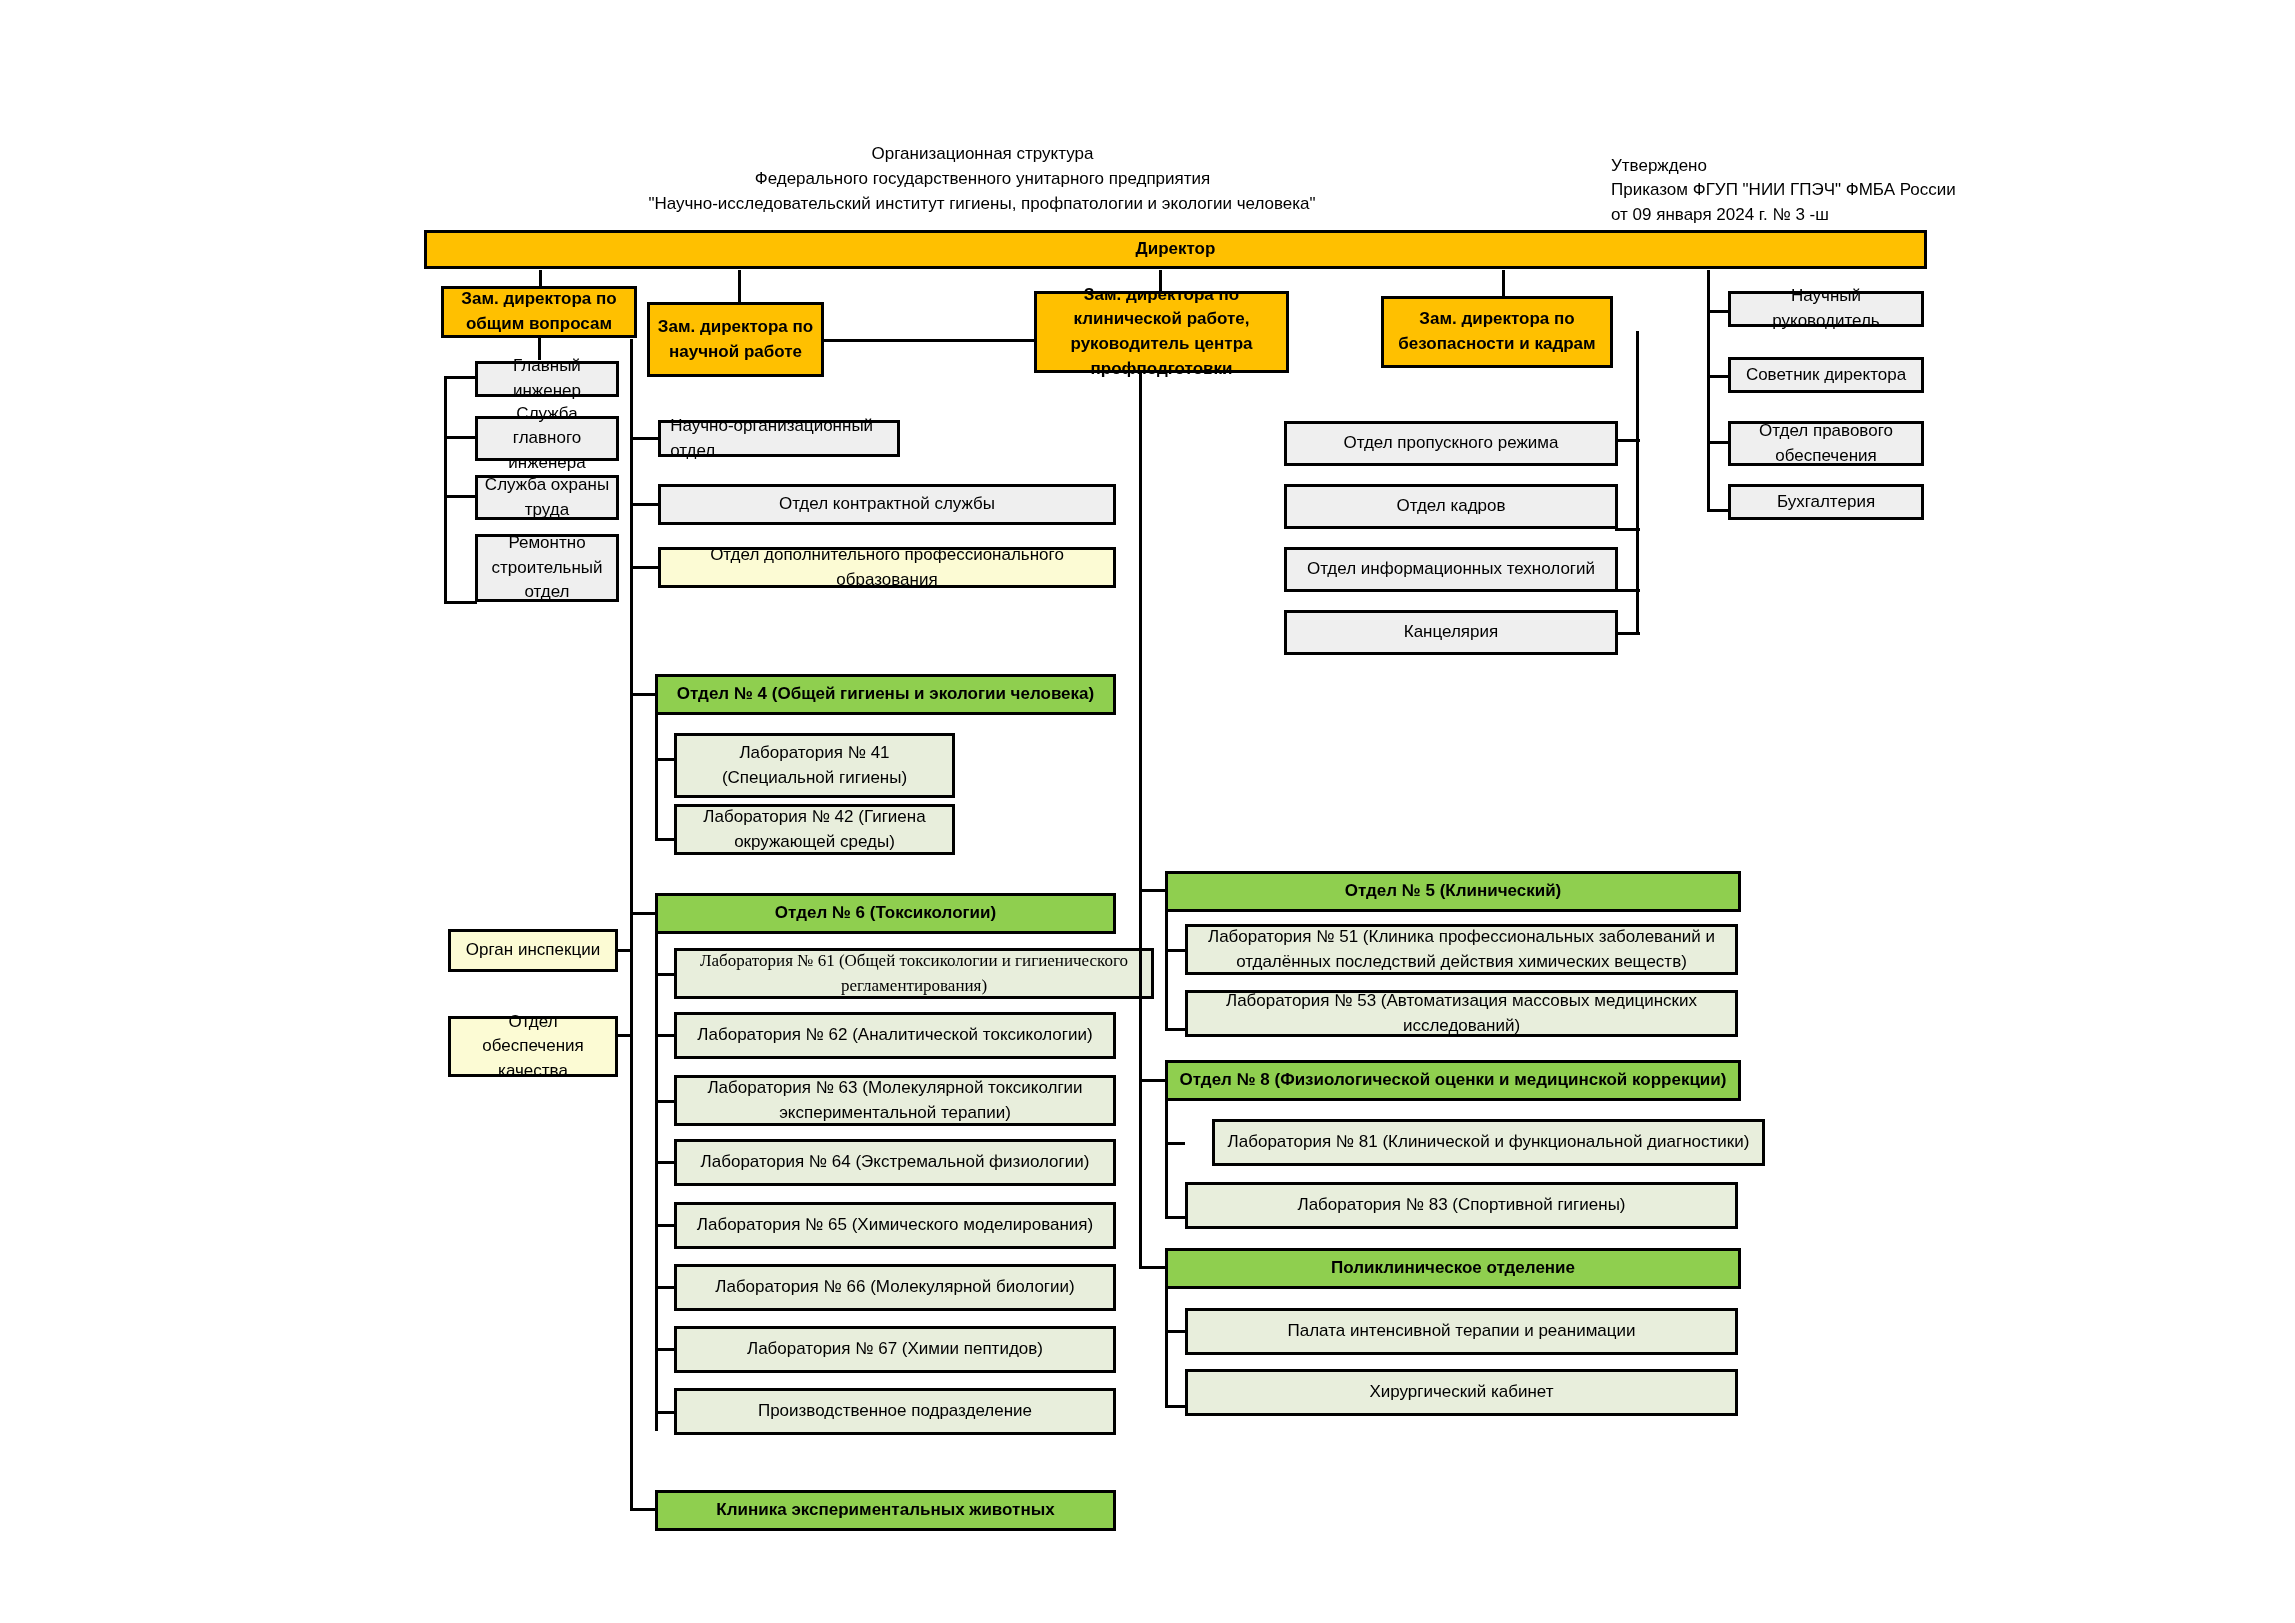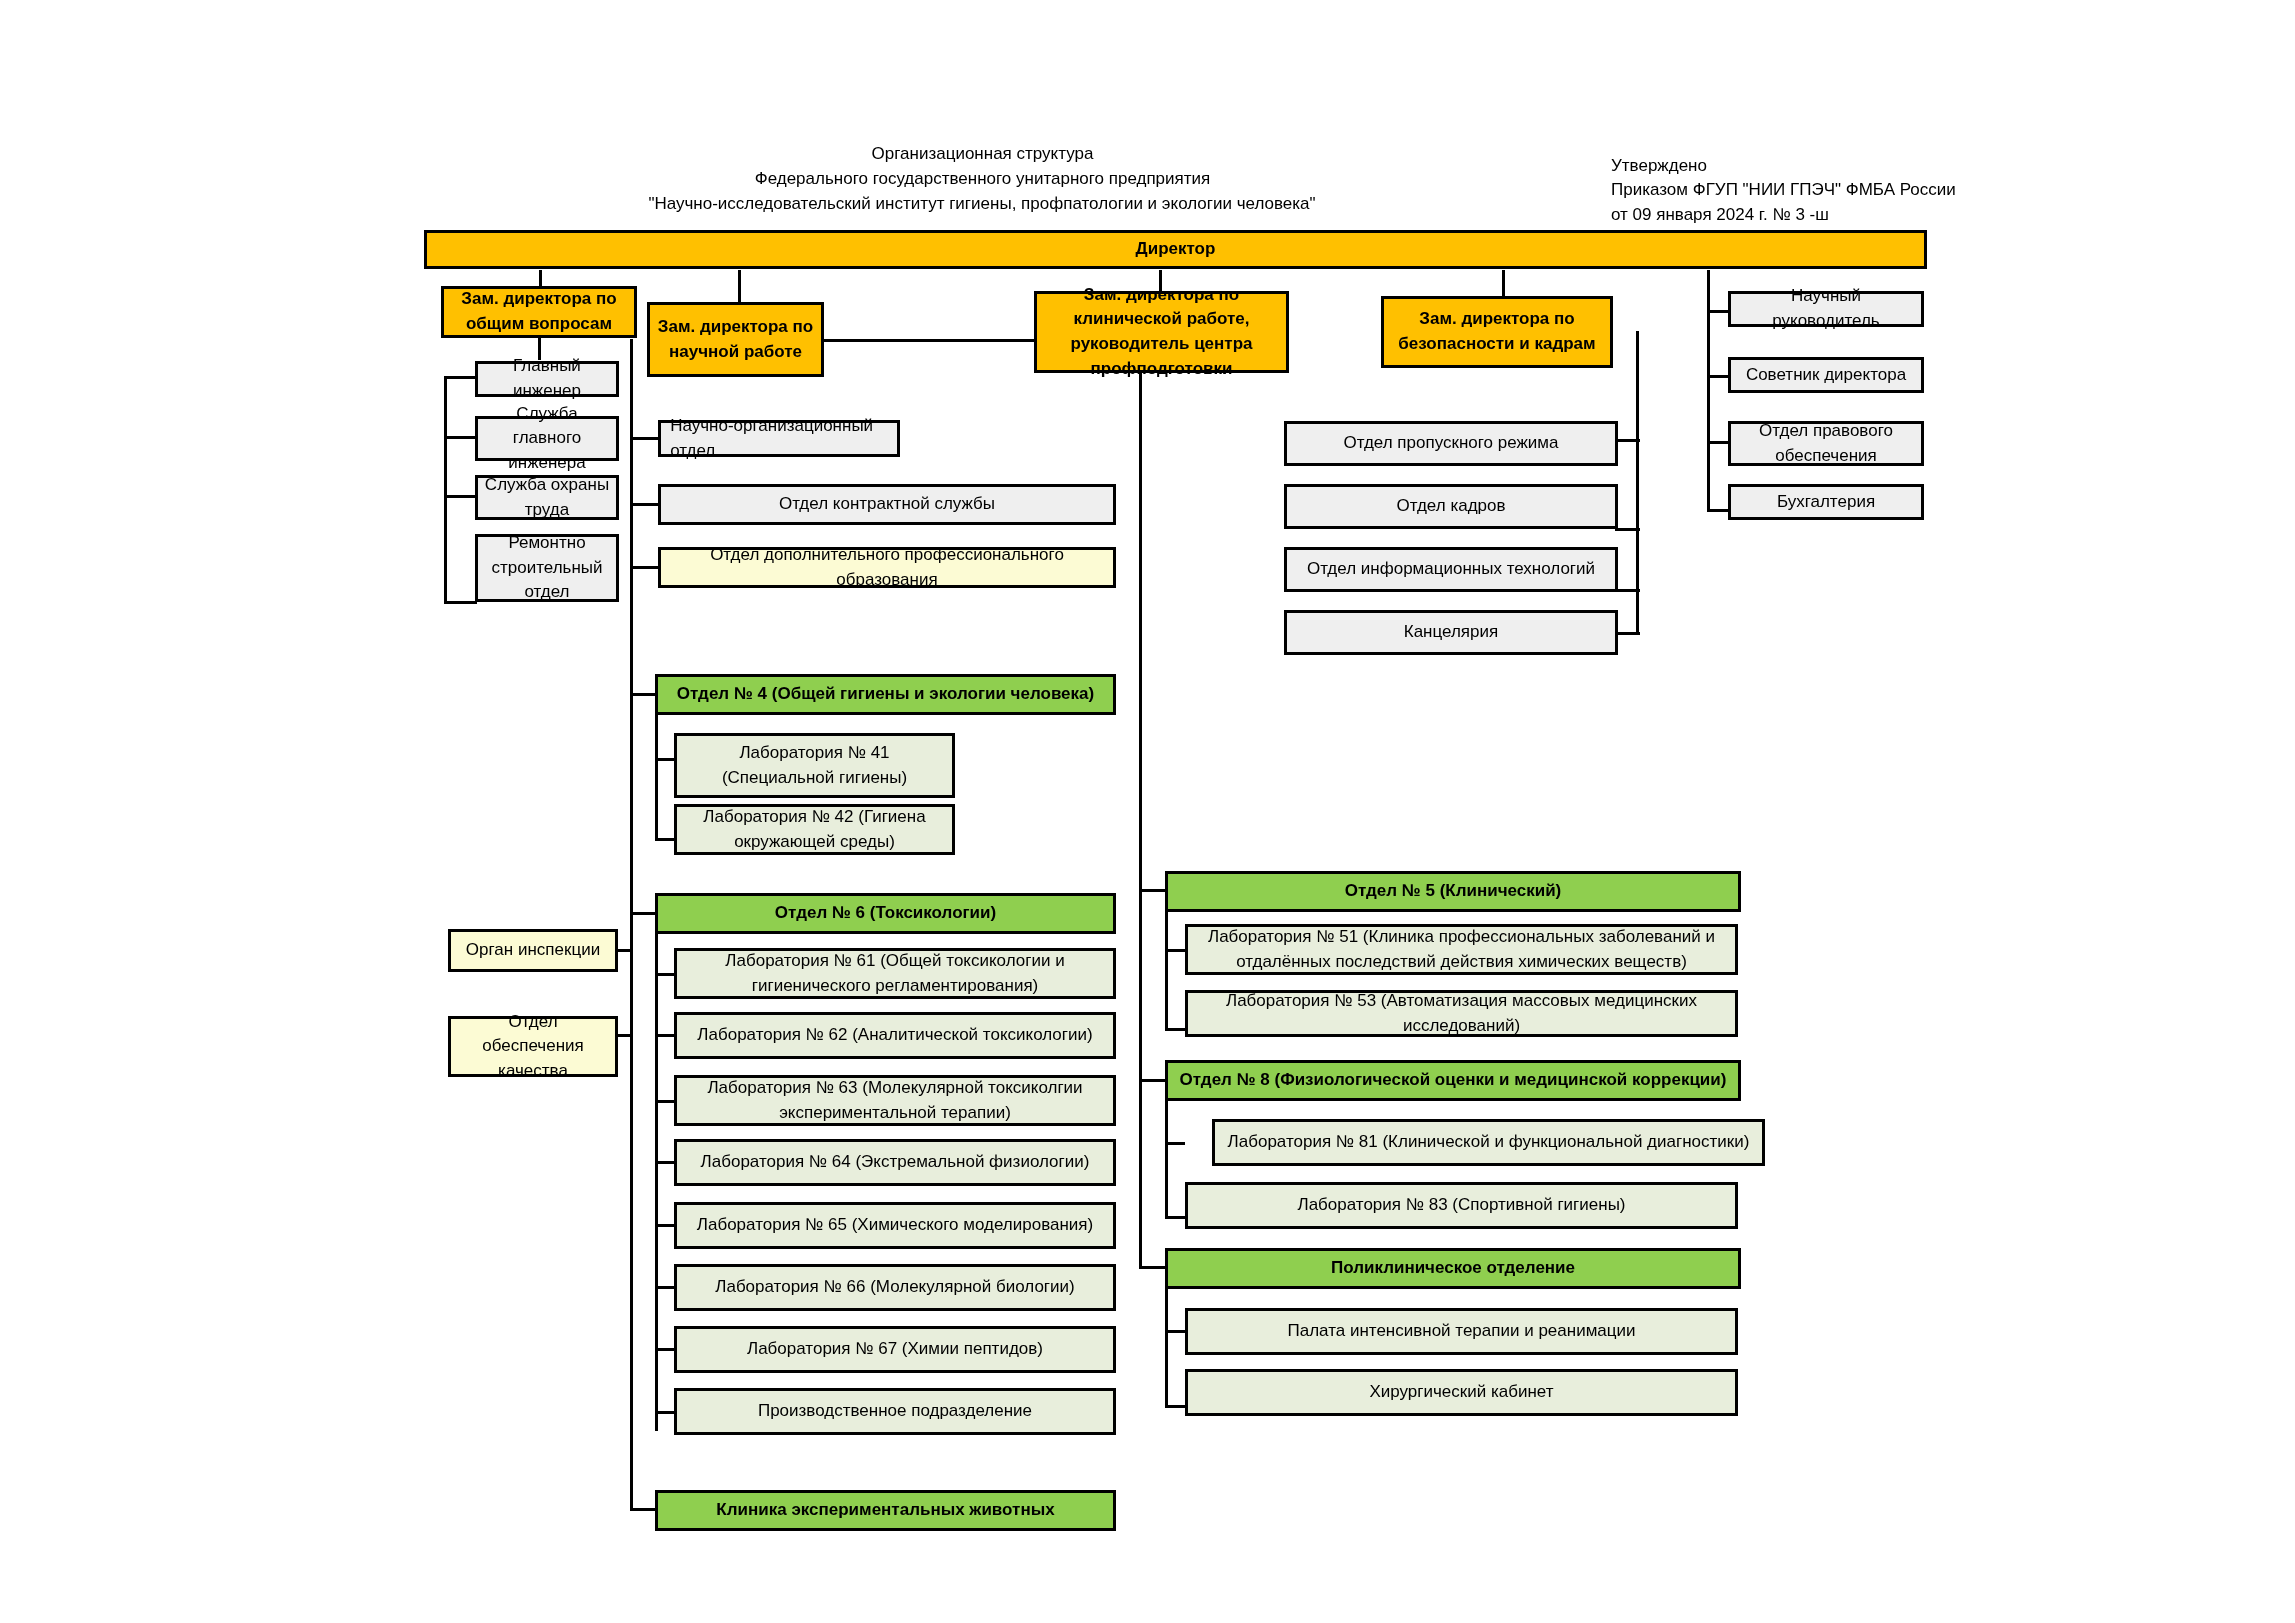--- a/index.html
+++ b/index.html
@@ -152,21 +152,21 @@
   </div>
   <div class="ln lnh" style="left:655px; top:838px; width:19.6px;"></div>
 
   <div class="node c-green" style="left:655px; top:893px; width:461px; height:41px;">
     <span>Отдел № 6 (Токсикологии)</span>
   </div>
   <div class="ln lnh" style="left:630px; top:912px; width:25px;"></div>
 
   <div class="ln lnv" style="left:655px; top:934px; height:497px;"></div>
 
-  <div class="node c-lgreen" style="left:674px; top:948px; width:442px; height:51px;">
+  <div class="node c-lgreen" style="left:674px; top:948px; width:480px; height:51px;font-family:Liberation Serif, serif;">
     <span>Лаборатория № 61 (Общей токсикологии  и гигиенического регламентирования)</span>
   </div>
   <div class="ln lnh" style="left:655px; top:973px; width:19.6px;"></div>
 
   <div class="node c-lgreen" style="left:674px; top:1012px; width:442px; height:47px;">
     <span>Лаборатория № 62 (Аналитической токсикологии)</span>
   </div>
   <div class="ln lnh" style="left:655px; top:1034px; width:19.6px;"></div>
 
   <div class="node c-lgreen" style="left:674px; top:1075px; width:442px; height:51px;">

